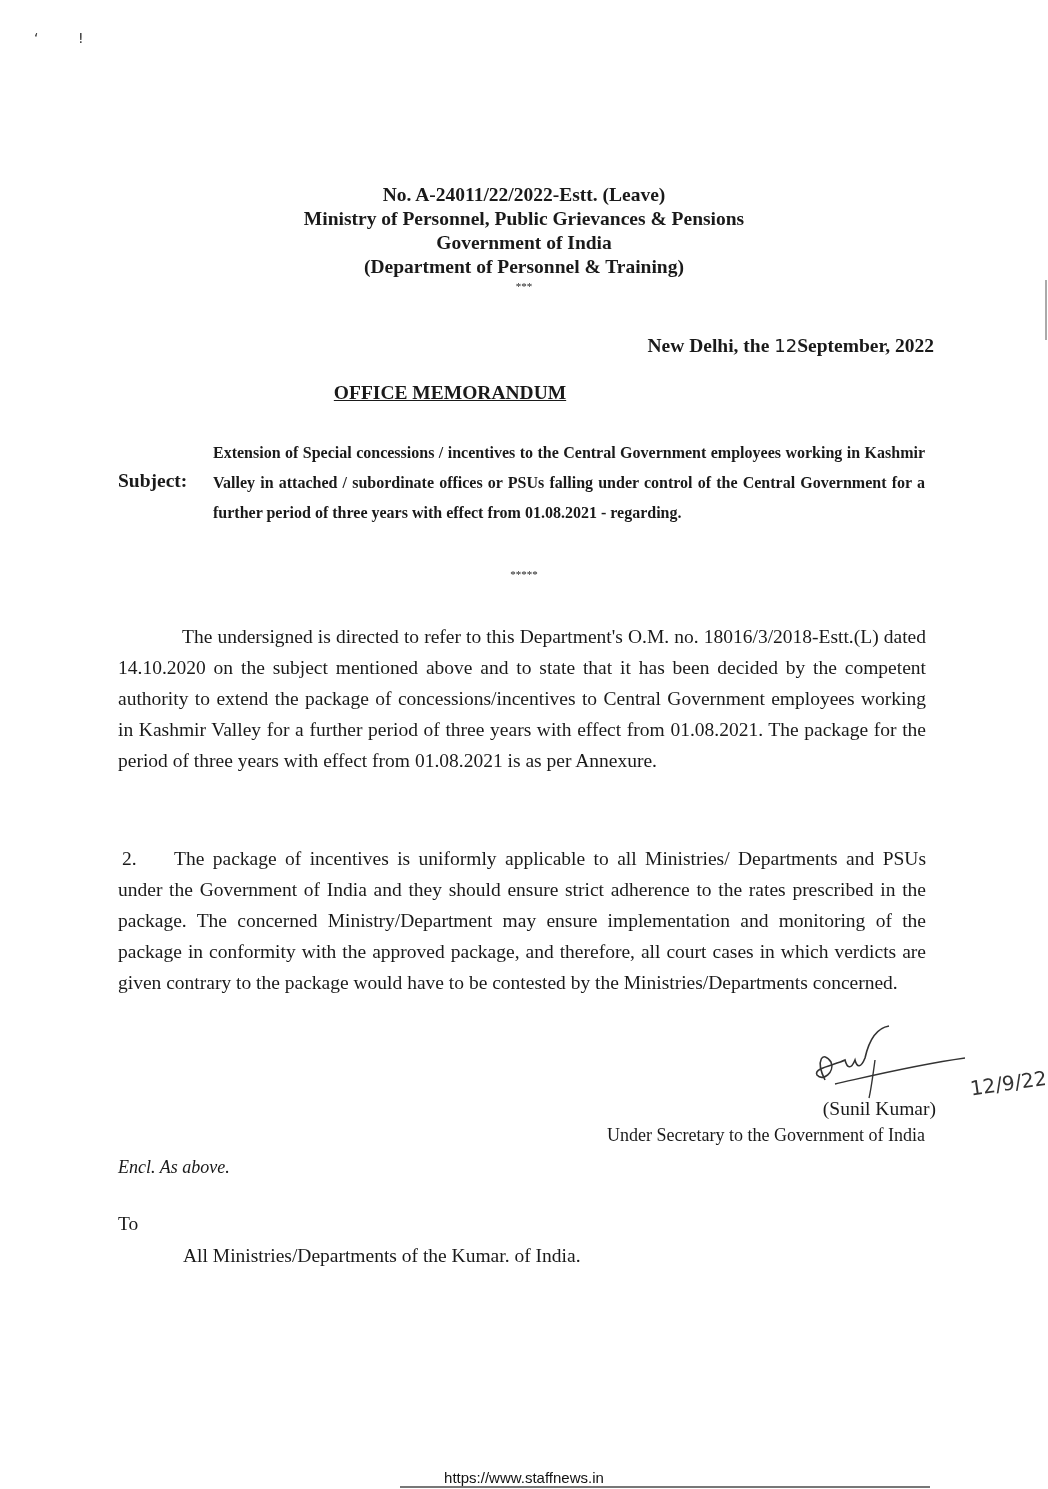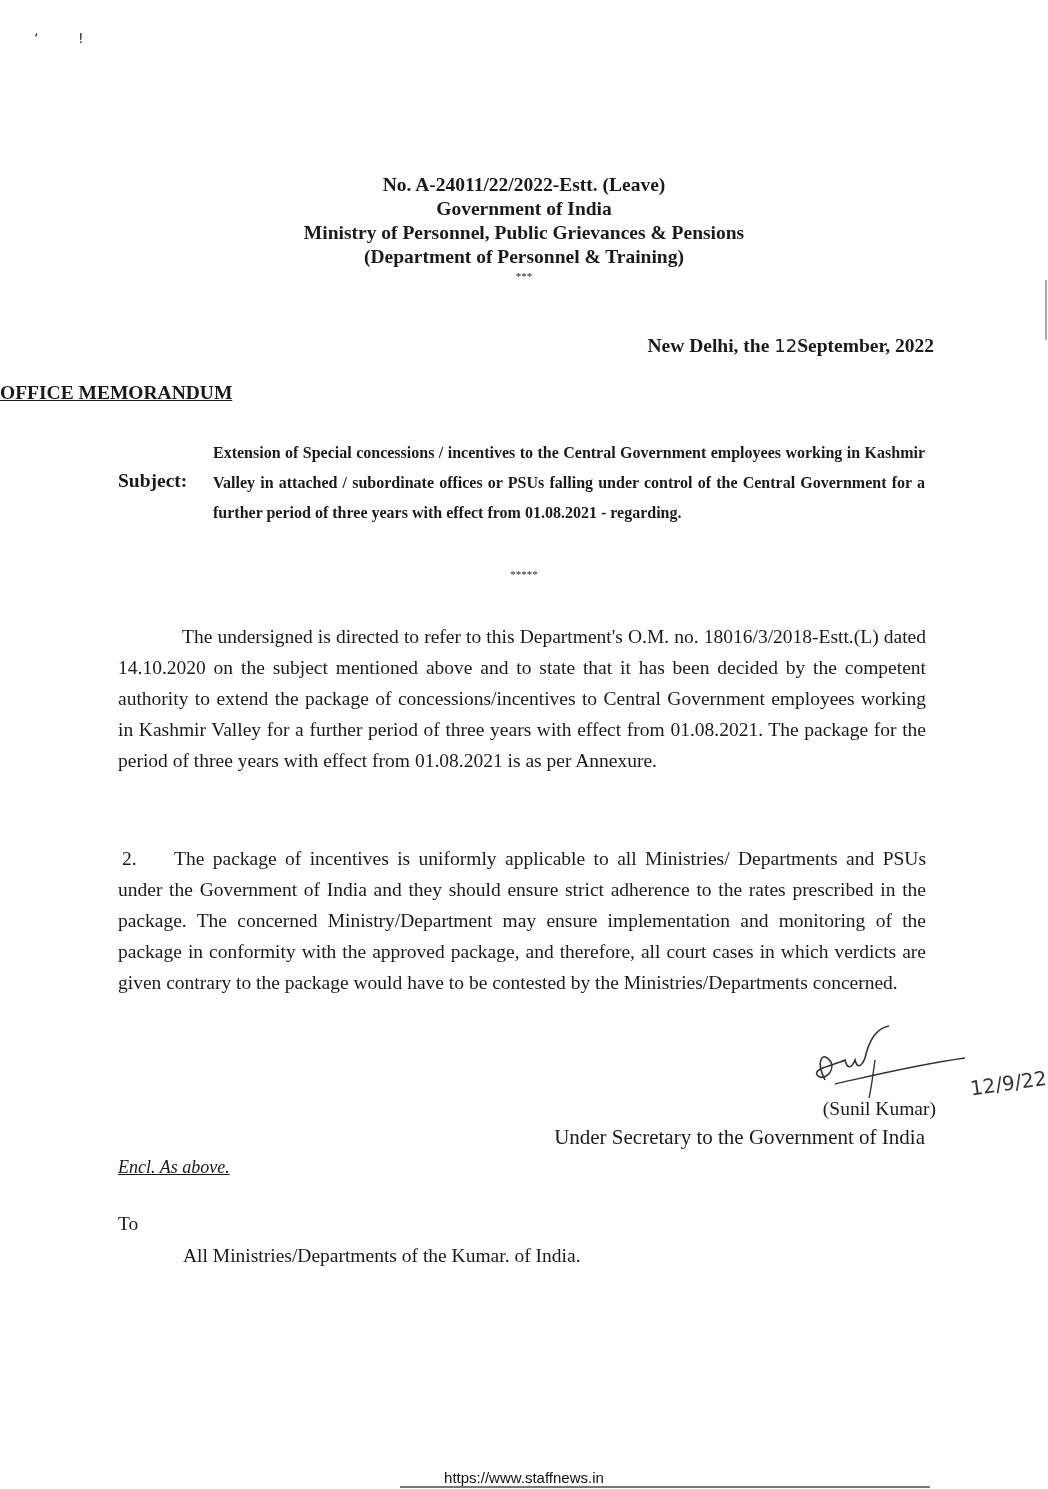--- a/index.html
+++ b/index.html
@@ -1,57 +1,57 @@
 <!DOCTYPE html>
 <html><head>
 <meta charset="utf-8">
 <style>
   html, body { margin: 0; padding: 0; background: #ffffff; }
   body { width: 1048px; height: 1489px; position: relative; overflow: hidden;
          font-family: "Liberation Serif", "DejaVu Serif", serif; color: #1a1a1a; }
   .abs { position: absolute; }
   .scan-mark { font-family: "DejaVu Sans", sans-serif; font-size: 14px; color: #333; }
-  .header { left: 0; width: 1048px; top: 173px; text-align: center; font-weight: bold;
+  .header { left: 0; width: 1048px; top: 183px; text-align: center; font-weight: bold;
             font-size: 19.5px; line-height: 24px; }
   .stars { font-size: 11px; line-height: 14px; font-weight: normal; letter-spacing: 0; }
   .date { right: 114px; top: 335px; font-weight: bold; font-size: 19.5px; }
   .date .hand { font-family: "DejaVu Sans", sans-serif; font-weight: normal; font-size: 18px; }
-  .memo-title { left: 0; width: 900px; top: 382px; text-align: left; font-weight: bold;
+  .memo-title { left: 0; width: 900px; top: 382px; text-align: center; font-weight: bold;
                 font-size: 19.5px; }
   .memo-title span { text-decoration: underline; }
   .subject-label { left: 118px; top: 438px; font-weight: bold; font-size: 19.5px; margin-top: 32px; }
   .subject-text { left: 213px; top: 438px; width: 712px; font-weight: bold; font-size: 16px;
                   line-height: 30px; text-align: justify; }
   .subject-stars { left: 0; width: 1048px; top: 568px; text-align: center; font-size: 11px; }
   .para { left: 118px; width: 808px; font-size: 19.5px; line-height: 31px; text-align: justify; }
   .para1 { top: 621px; text-indent: 64px; }
   .para2 { top: 843px; }
   .para2 .num { display: inline-block; width: 56px; padding-left: 4px; box-sizing: border-box; }
   .signature { left: 795px; top: 1020px; width: 250px; height: 80px; }
   .sig-name { right: 112px; top: 1098px; font-size: 19.5px; }
-  .sig-title { right: 123px; top: 1125px; font-size: 21px; }
-  .encl { left: 118px; top: 1157px; font-size: 18px; font-style: italic; text-decoration: underline; }
+  .sig-title { right: 123px; top: 1125px; font-size: 18px; }
+  .encl { left: 118px; top: 1157px; font-size: 18px; font-style: italic; }
   .to { left: 118px; top: 1213px; font-size: 19.5px; }
   .recipient { left: 183px; top: 1245px; font-size: 19.5px; }
   .footer-url { left: 0; width: 1048px; top: 1444px; text-align: center;
                 font-family: "Liberation Sans", sans-serif; font-size: 15px; color: #111; margin-top: 25px; }
   .footer-line { left: 400px; top: 1486px; width: 530px; height: 2px; background: #777; }
   .right-edge { left: 1045px; top: 280px; width: 2px; height: 60px; background: #aaa; }
 </style>
 </head>
 <body>
 
 <span class="abs scan-mark" style="left:34px; top:30px;">‘</span>
 <span class="abs scan-mark" style="left:78px; top:30px;">!</span>
 <div class="abs right-edge"></div>
 
 <div class="abs header">
   <div>No. A-24011/22/2022-Estt. (Leave)</div>
+  <div>Ministry of Personnel, Public Grievances &amp; Pensions</div>
   <div>Government of India</div>
-  <div>Ministry of Personnel, Public Grievances &amp; Pensions</div>
   <div>(Department of Personnel &amp; Training)</div>
   <div class="stars">***</div>
 </div>
 
 <div class="abs date">
   <span>New Delhi, the </span><span class="hand">12</span><span>September, 2022</span>
 </div>
 
 <div class="abs memo-title">
   <span>OFFICE MEMORANDUM</span>

